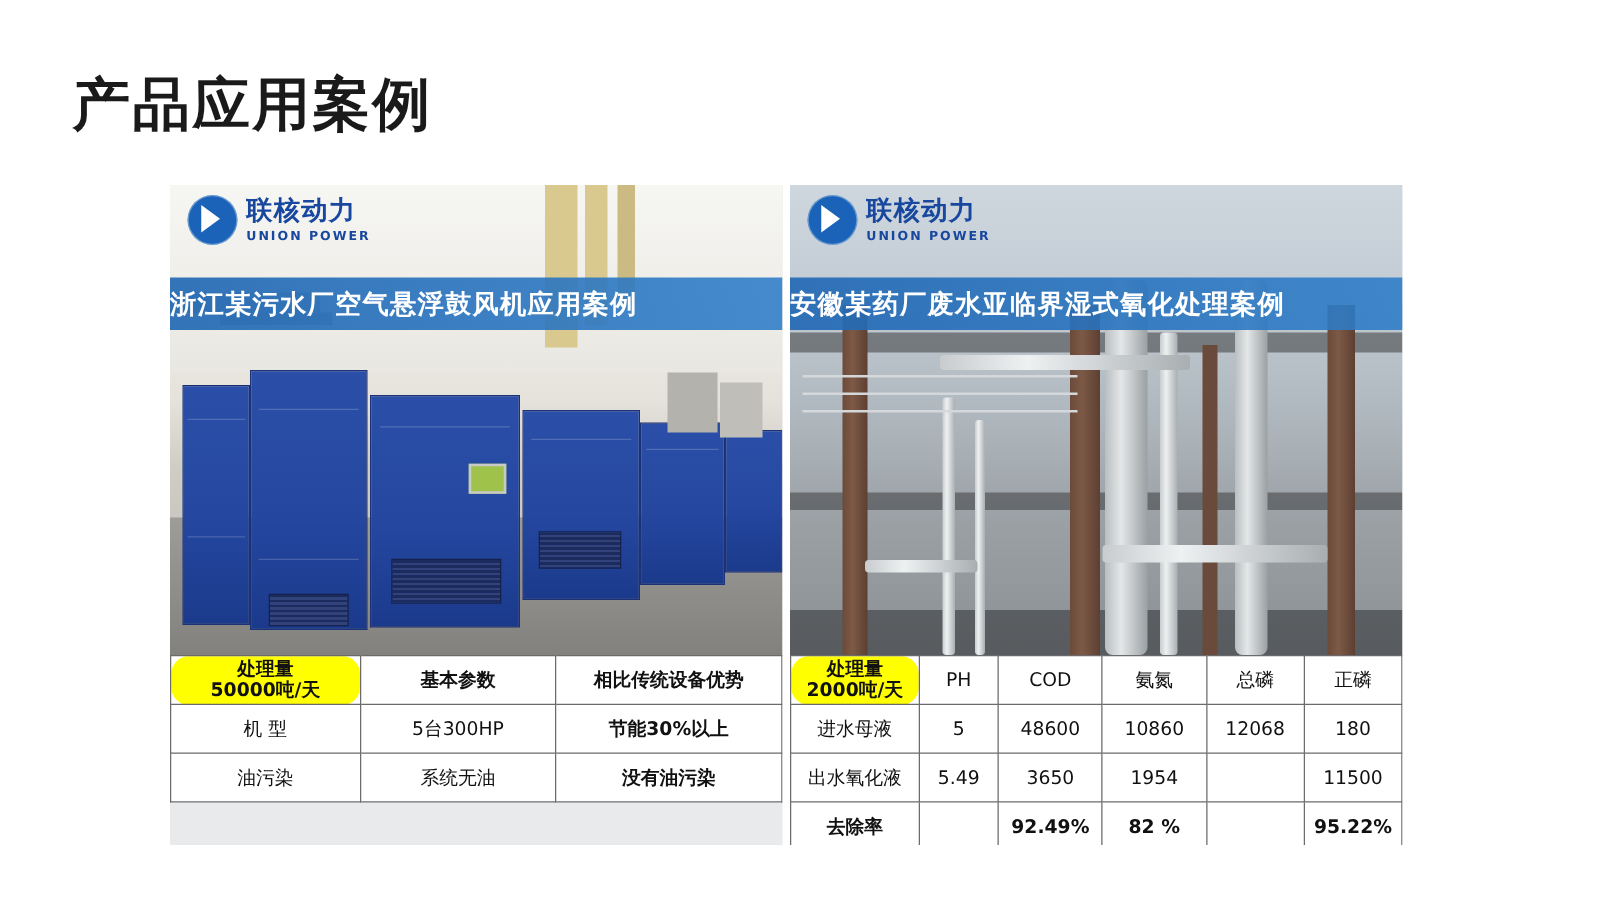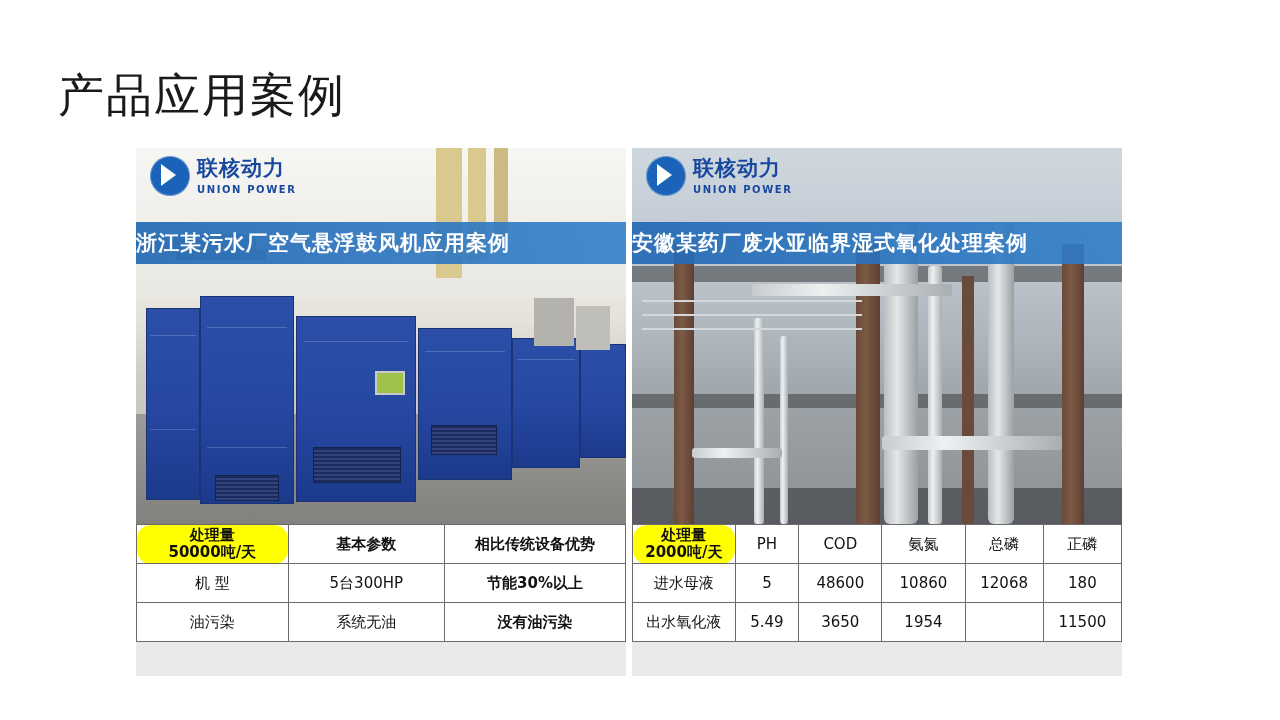--- a/index.html
+++ b/index.html
@@ -13,23 +13,23 @@
   }
   .slide {
     position: relative;
     width: 1280px;
     height: 720px;
     background: #ffffff;
   }
   .slide-title {
     position: absolute;
     left: 58px;
-    top: 70px;
+    top: 58px;
     font-size: 46px;
-    font-weight: normal;
+    font-weight: bold;
     color: #1a1a1a;
     letter-spacing: 2px;
     line-height: 1.1;
   }
 
   
   .panel {
     position: absolute;
     top: 148px;
     overflow: hidden;
@@ -374,17 +374,25 @@
           <td class="small14">180</td>
         </tr>
         <tr>
           <td class="small14">出水氧化液</td>
           <td class="small14">5.49</td>
           <td class="small14">3650</td>
           <td class="small14">1954</td>
           <td class="small14"></td>
           <td class="small14">11500</td>
         </tr>
+        <tr>
+          <td class="cell-bold small14">去除率</td>
+          <td class="small14"></td>
+          <td class="cell-red small14">92.49%</td>
+          <td class="cell-red small14">82 %</td>
+          <td class="small14"></td>
+          <td class="cell-red small14">95.22%</td>
+        </tr>
       </tbody>
     </table>
   </div>
 
 </div>
 
 </body></html>

